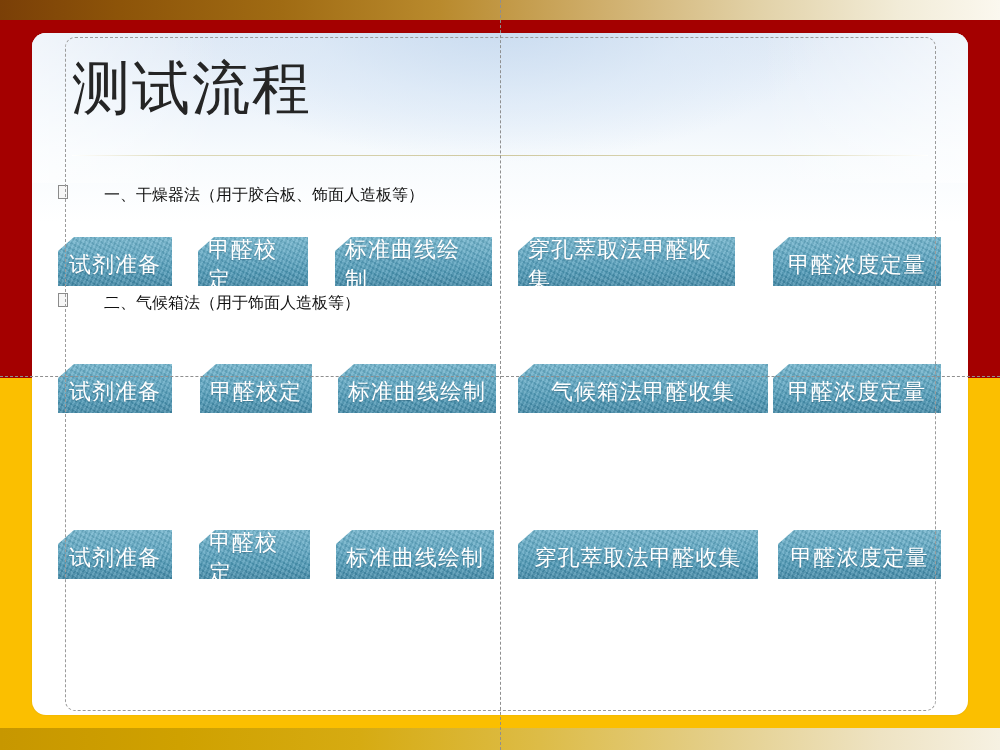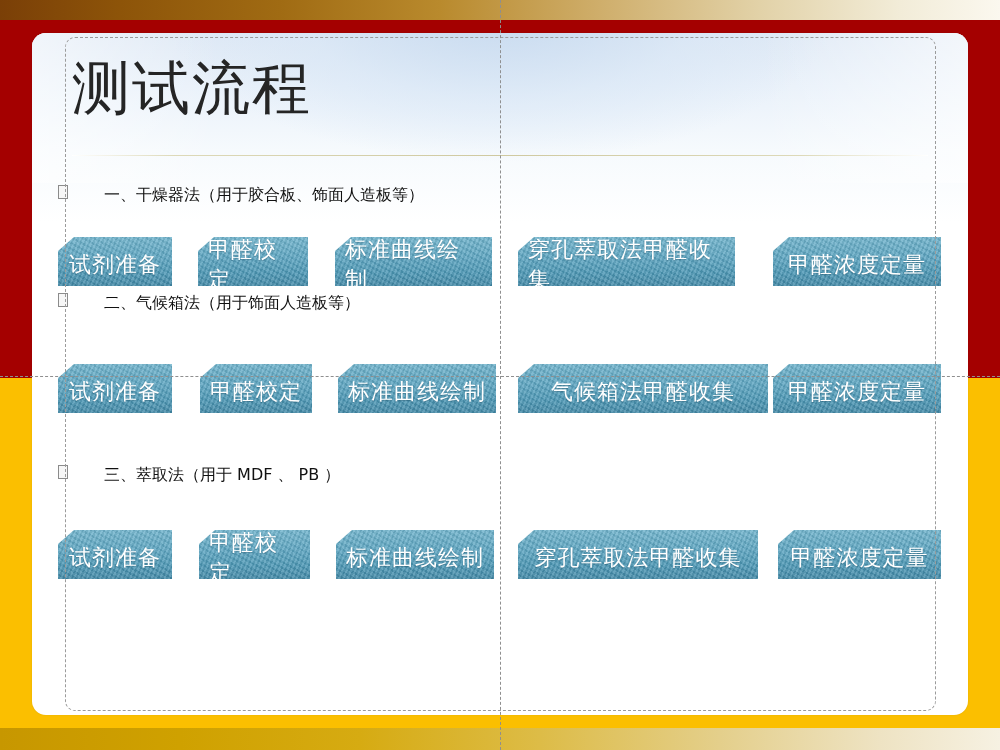--- a/index.html
+++ b/index.html
@@ -186,23 +186,20 @@
   <div class="bullet-row" style="top:290px;">
     <span class="bullet-mark"></span><span>二、气候箱法（用于饰面人造板等）</span>
   </div>
 
   <div class="pbox" style="left:58px;  top:364px; width:114px;">试剂准备</div>
   <div class="pbox" style="left:200px; top:364px; width:112px;">甲醛校定</div>
   <div class="pbox" style="left:338px; top:364px; width:158px;">标准曲线绘制</div>
   <div class="pbox" style="left:518px; top:364px; width:250px;">气候箱法甲醛收集</div>
   <div class="pbox" style="left:773px; top:364px; width:168px;">甲醛浓度定量</div>
 
-  <div class="bullet-row" style="top:462px;">
-    <span class="bullet-mark"></span><span>三、萃取法（用于 MDF 、 PB ）</span>
-  </div>
 
   <div class="pbox" style="left:58px;  top:530px; width:114px;">试剂准备</div>
   <div class="pbox" style="left:199px; top:530px; width:111px;">甲醛校定</div>
   <div class="pbox" style="left:336px; top:530px; width:158px;">标准曲线绘制</div>
   <div class="pbox" style="left:518px; top:530px; width:240px;text-align:center;">穿孔萃取法甲醛收集</div>
   <div class="pbox" style="left:778px; top:530px; width:163px;">甲醛浓度定量</div>
 
   <div class="dash-box"></div>
   <div class="guide-v"></div>
   <div class="guide-h"></div>

